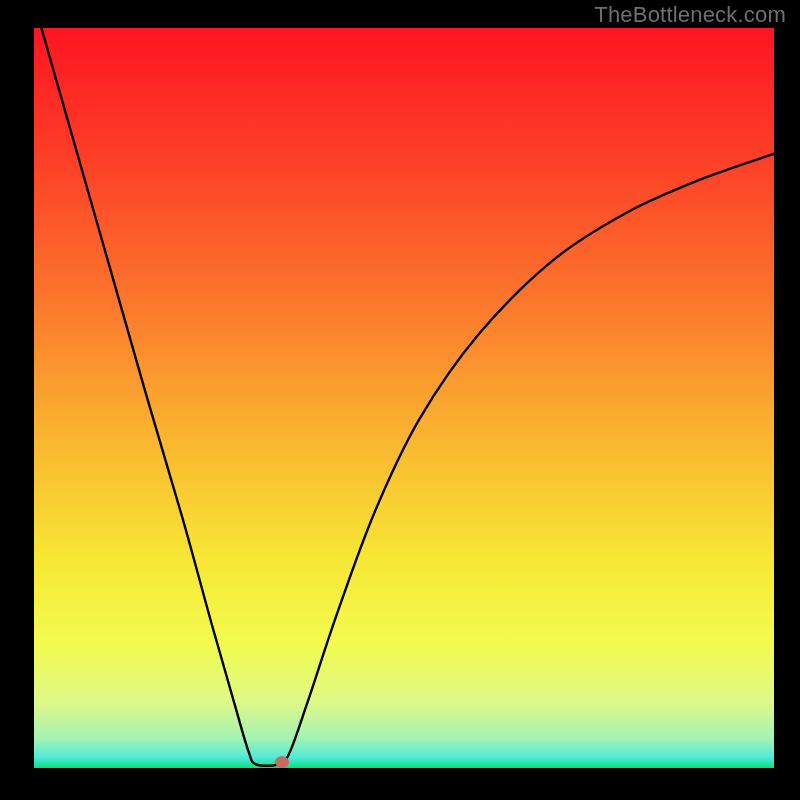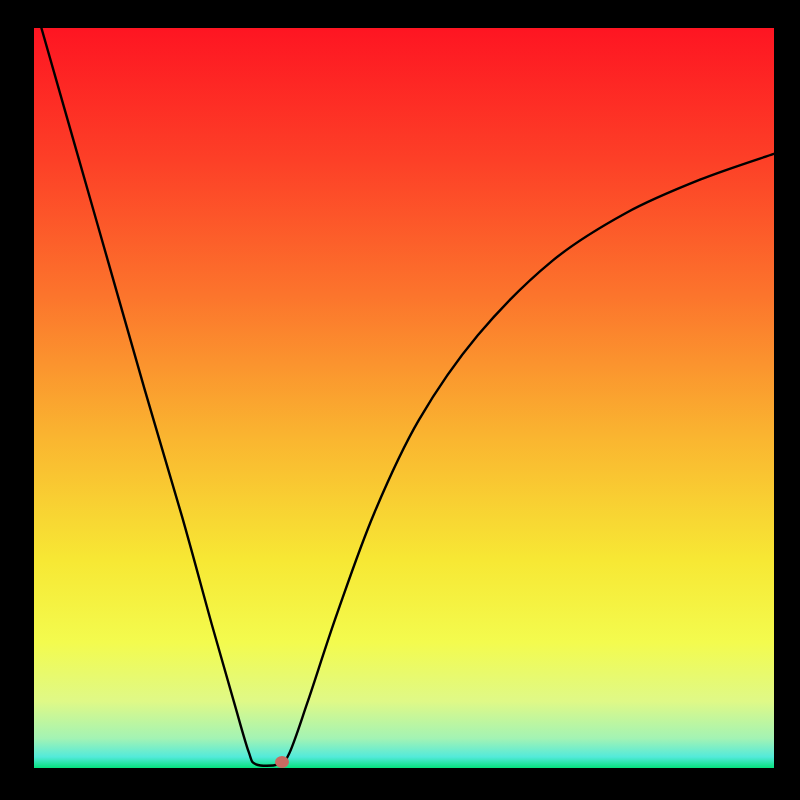--- a/index.html
+++ b/index.html
@@ -51,20 +51,21 @@
     border-radius: 50%;
     background: #c96a62;
     transform: translate(-50%, -50%);
   }
 </style>
 </head>
 <body>
 
 <div class="frame">
 
+  <div class="watermark">TheBottleneck.com</div>
 
   <div class="plot-area">
 
     <svg class="gradient-bg" viewBox="0 0 740 740" preserveAspectRatio="none">
       <defs>
         <linearGradient id="bgGrad" x1="0" y1="0" x2="0" y2="1">
             <stop offset="0%" stop-color="#fe1522"></stop>
             <stop offset="18%" stop-color="#fd4027"></stop>
             <stop offset="36%" stop-color="#fc742c"></stop>
             <stop offset="55.00000000000001%" stop-color="#fab430"></stop>

